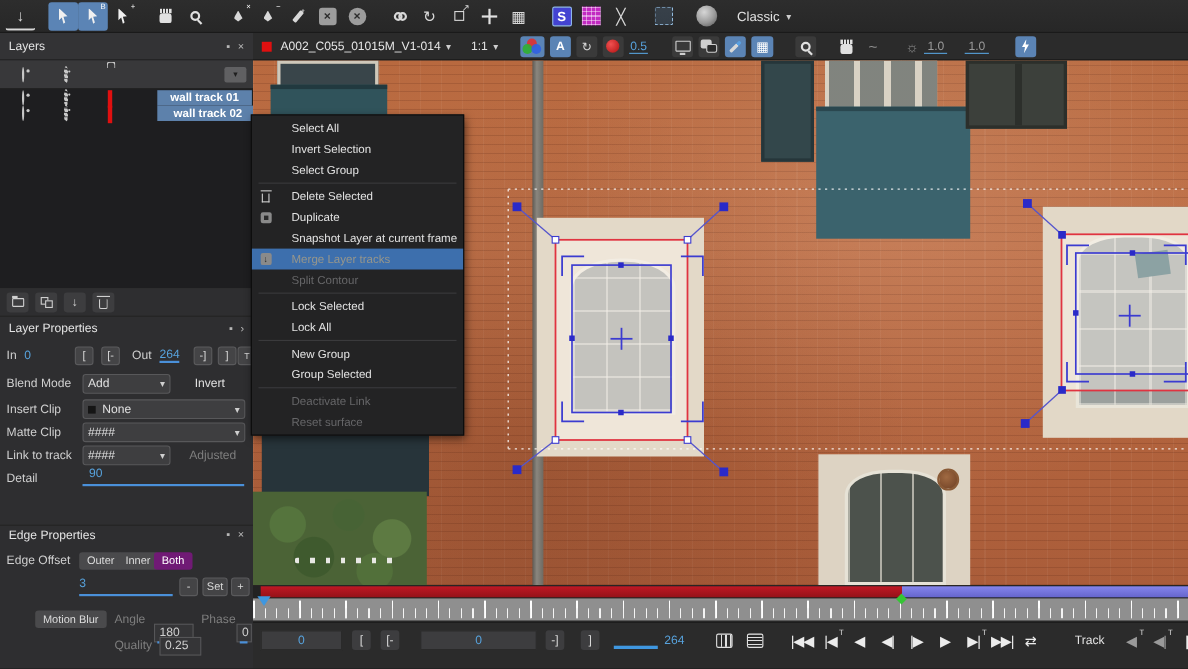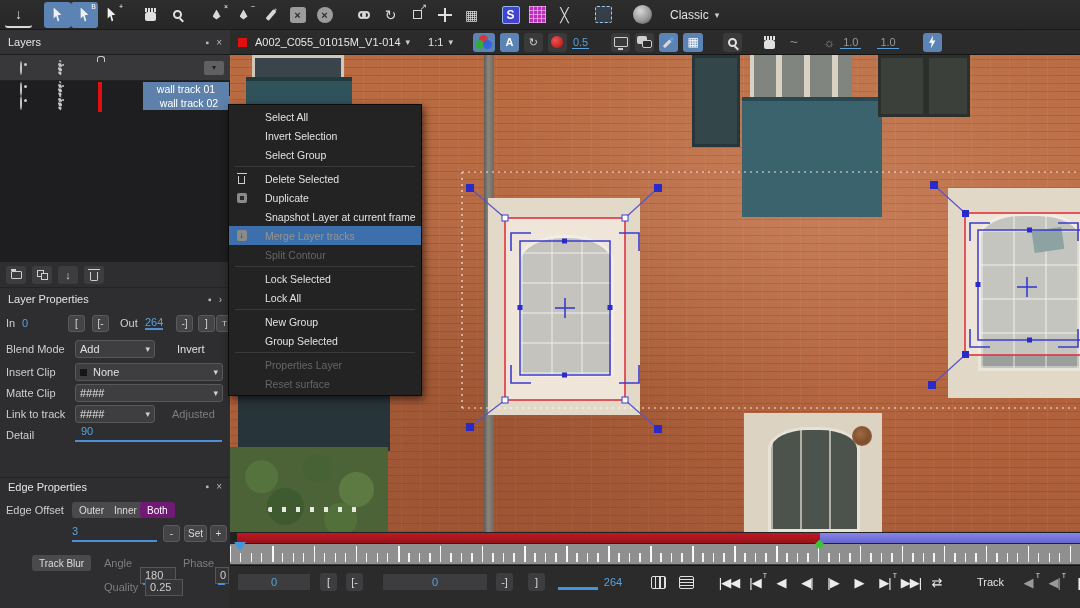--- a/index.html
+++ b/index.html
@@ -82,21 +82,21 @@
   .gridb { width:16px; height:14px; color:#fff; font-size:12px; display:flex; align-items:center; justify-content:center;}
   .dim { color:#8e8e8e; }
   .gfield { color:#9a9a9a; border-bottom:1.5px solid #57a2dc; font-size:11px; padding:0 3px; }
   .bolt { width:9px; height:13px; background:#fff; clip-path:polygon(60% 0,15% 55%,45% 55%,35% 100%,85% 38%,52% 38%); }
 
   
   .left-panel { position:absolute; left:0; top:55px; width:230px; height:553px; background:#2e2e30; }
   .lrow-hdr { position:absolute; left:0; top:0; width:230px; height:26px; background:#38383a;
     display:flex; align-items:center; border-bottom:1px solid #222; }
   .lp-list { position:absolute; left:0; top:26px; width:230px; height:181px; background:#1e1e20; }
-  .layer-row { position:absolute; left:0; width:230px; height:14px; display:flex; align-items:center; }
+  .layer-row { position:absolute; left:0; width:230px; height:14px; display:flex; align-items:center;font-weight:bold; }
   .lr-name { position:absolute; left:143px; width:86px; height:14px; background:#5d81ab; color:#fff;
     display:flex; align-items:center; justify-content:center; font-size:10.5px; }
   .eye-ic { width:12px; height:8px; border:1.5px solid #c8c8c8; border-radius:50%; position:relative; }
   .eye-ic:after { content:""; position:absolute; left:3px; top:1.5px; width:3px; height:3px; border-radius:50%; background:#c8c8c8; }
   .gear-ic { width:10px; height:10px; border:2px dotted #c8c8c8; border-radius:50%; position:relative; }
   .gear-ic:after { content:""; position:absolute; left:2px; top:2px; width:2px; height:2px; border-radius:50%; background:#c8c8c8; }
   .lock-ic { width:8px; height:6px; background:#c8c8c8; border-radius:1px; position:relative; margin-top:4px;}
   .lock-ic:before { content:""; position:absolute; left:1px; top:-4px; width:6px; height:5px;
     border:1.5px solid #c8c8c8; border-bottom:none; border-radius:3px 3px 0 0; }
   .wheel { width:12px; height:12px; border-radius:50%;
@@ -480,21 +480,21 @@
       <div style="position:absolute;left:72px;width:85px;height:16px;">
         <span class="bluev">3</span>
         <span style="position:absolute;left:0;right:0;bottom:-1px;height:2px;background:#4a90d9;"></span>
       </div>
       <span class="tinybtn" style="position:absolute;left:163px;">-</span>
       <span class="tinybtn" style="position:absolute;left:184px;">Set</span>
       <span class="tinybtn" style="position:absolute;left:210px;">+</span>
     </div>
 
     <div class="prow" style="top:498px;height:20px;">
-      <span class="seg" style="position:absolute;left:32px;">Track Blur</span>
+      <span class="seg" style="position:absolute;left:32px;">Motion Blur</span>
       <span class="graylbl" style="position:absolute;left:104px;">Angle</span>
       <span class="nfield bl-underline" style="position:absolute;left:140px;width:36px;">180</span>
       <span class="graylbl" style="position:absolute;left:183px;">Phase</span>
       <span class="nfield bl-underline" style="position:absolute;left:215px;width:14px;">0</span>
     </div>
     <div class="prow" style="top:522px;height:20px;">
       <span class="graylbl" style="position:absolute;left:104px;">Quality</span>
       <span class="nfield" style="position:absolute;left:145px;width:38px;">0.25</span>
     </div>
   </div>
@@ -653,21 +653,21 @@
       </div>
     <div class="msep"></div>
     <div class="mi">
         <span>New Group</span>
       </div>
     <div class="mi">
         <span>Group Selected</span>
       </div>
     <div class="msep"></div>
     <div class="mi disabled">
-        <span>Properties Layer</span>
+        <span>Deactivate Link</span>
       </div>
     <div class="mi disabled">
         <span>Reset surface</span>
       </div>
   </div>
 
   <div class="tl-bars">
     <div class="tl-red"></div>
     <div class="tl-blue"></div>
     <div class="tl-green"></div>

